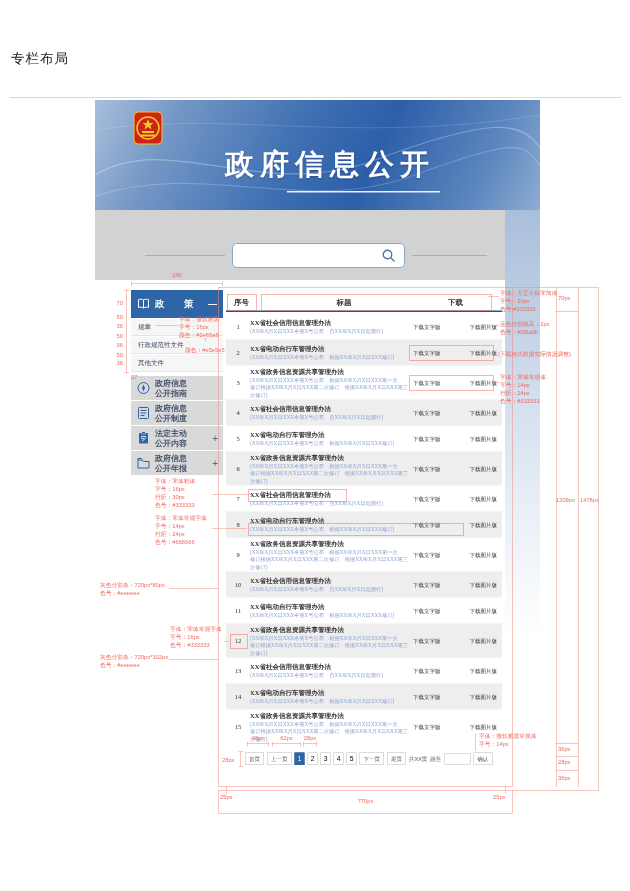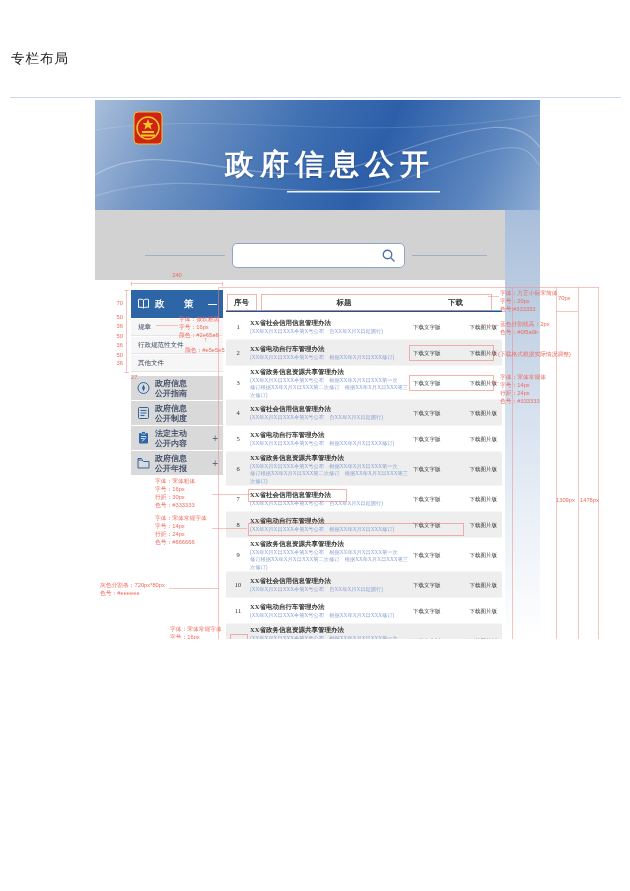--- a/index.html
+++ b/index.html
@@ -1,16 +1,16 @@
 <!DOCTYPE html>
 <html><head>
 <meta charset="utf-8">
 <style>
   html,body{margin:0;padding:0;background:#fff;}
-  .viewport{position:relative;width:630px;height:639px;overflow:hidden;background:#fff;}
+  .viewport{position:relative;width:630px;height:891px;overflow:hidden;background:#fff;}
   .canvas{position:absolute;left:0;top:0;width:1260px;height:1782px;transform:scale(.5);transform-origin:0 0;background:#fff;font-family:"Liberation Sans",sans-serif;}
   .abs{position:absolute;}
   
   .doc-title{position:absolute;left:22px;top:98px;font:500 27px "Liberation Serif",serif;color:#222;letter-spacing:2px;}
   .doc-divider{position:absolute;left:20px;top:194px;width:1222px;height:2px;background:#cdd9ec;}
   
   .bg-panel{position:absolute;left:190px;top:200px;width:890px;height:1224px;background:linear-gradient(180deg,#7b9cc8 0%,#8fabd1 8%,#a9bedb 18%,#bccde2 32%,#d5e0ee 50%,#eaf0f7 68%,#ffffff 88%);}
   .banner{position:absolute;left:190px;top:200px;width:890px;height:220px;overflow:hidden;background:linear-gradient(115deg,#a9bedb 0%,#7396c5 18%,#3e6fb2 45%,#2d5fa9 62%,#5c86be 85%,#8fadd3 100%);}
   .banner-title{position:absolute;left:400px;top:294px;width:520px;text-align:center;font:bold 58px/66px "Liberation Sans",sans-serif;color:#fff;letter-spacing:12px;text-shadow:0 2px 4px rgba(0,0,40,.25);}
   .banner-underline{position:absolute;left:574px;top:382px;width:306px;height:3px;background:rgba(255,255,255,.9);}

